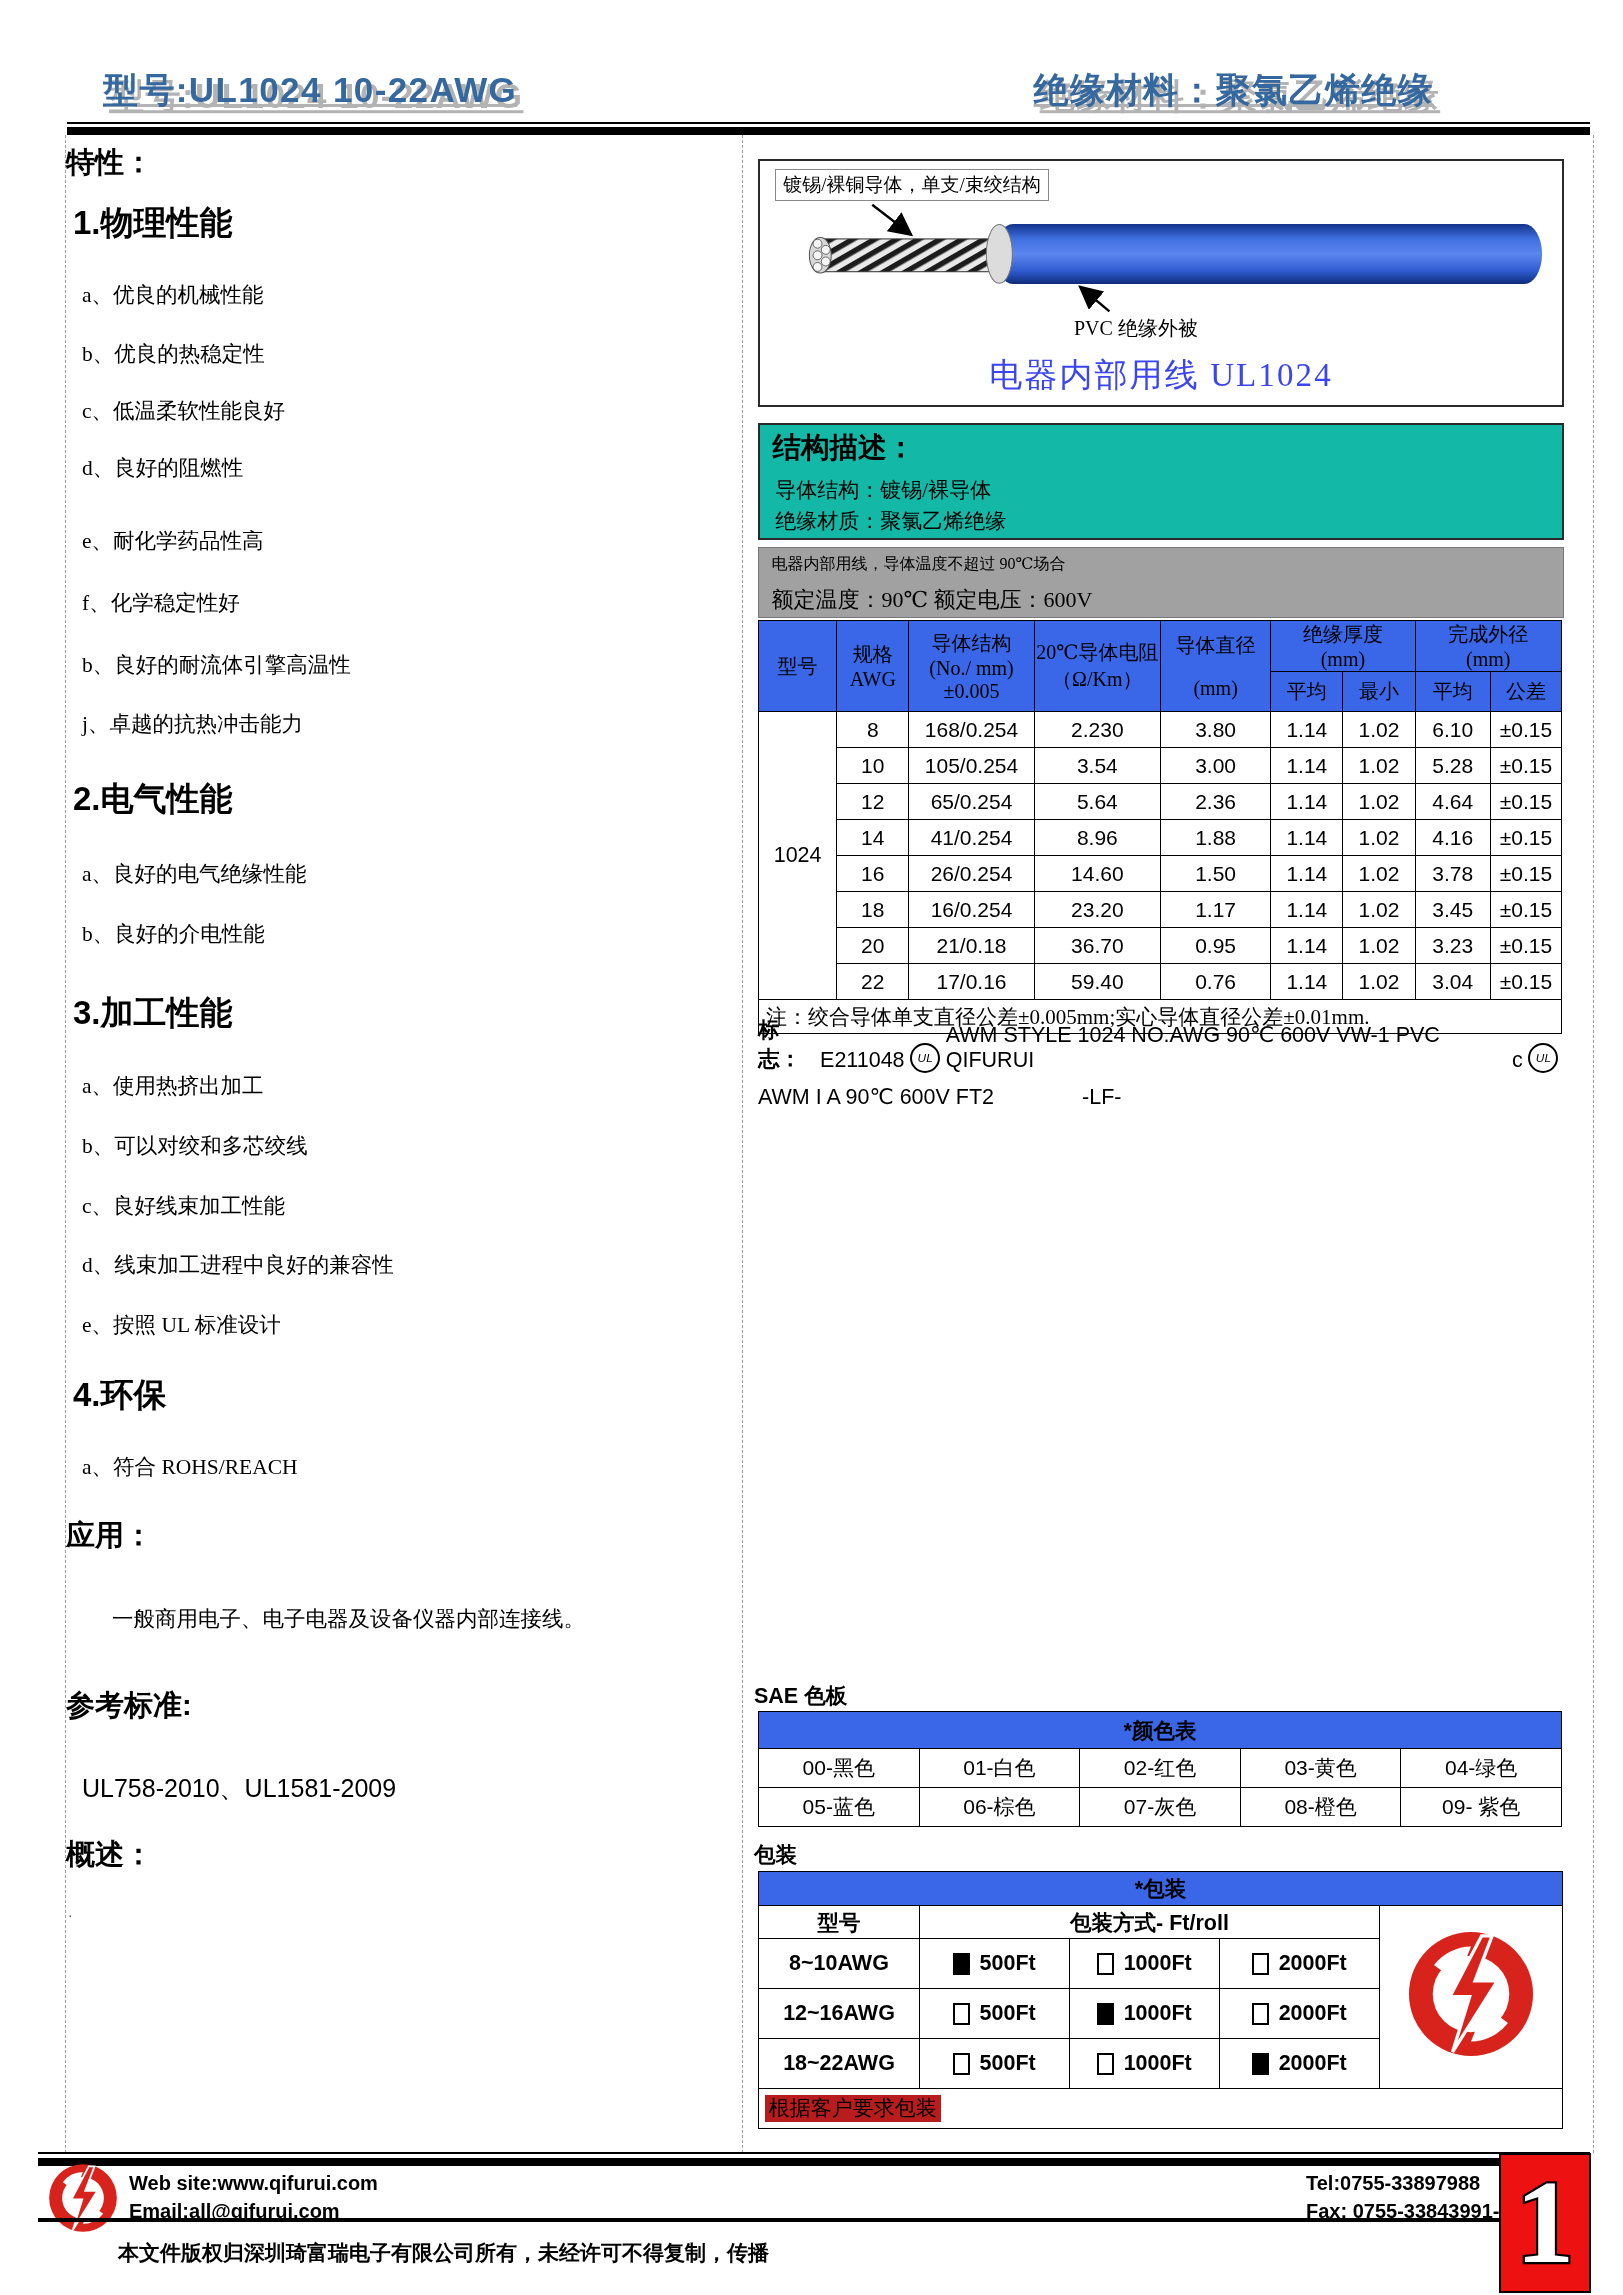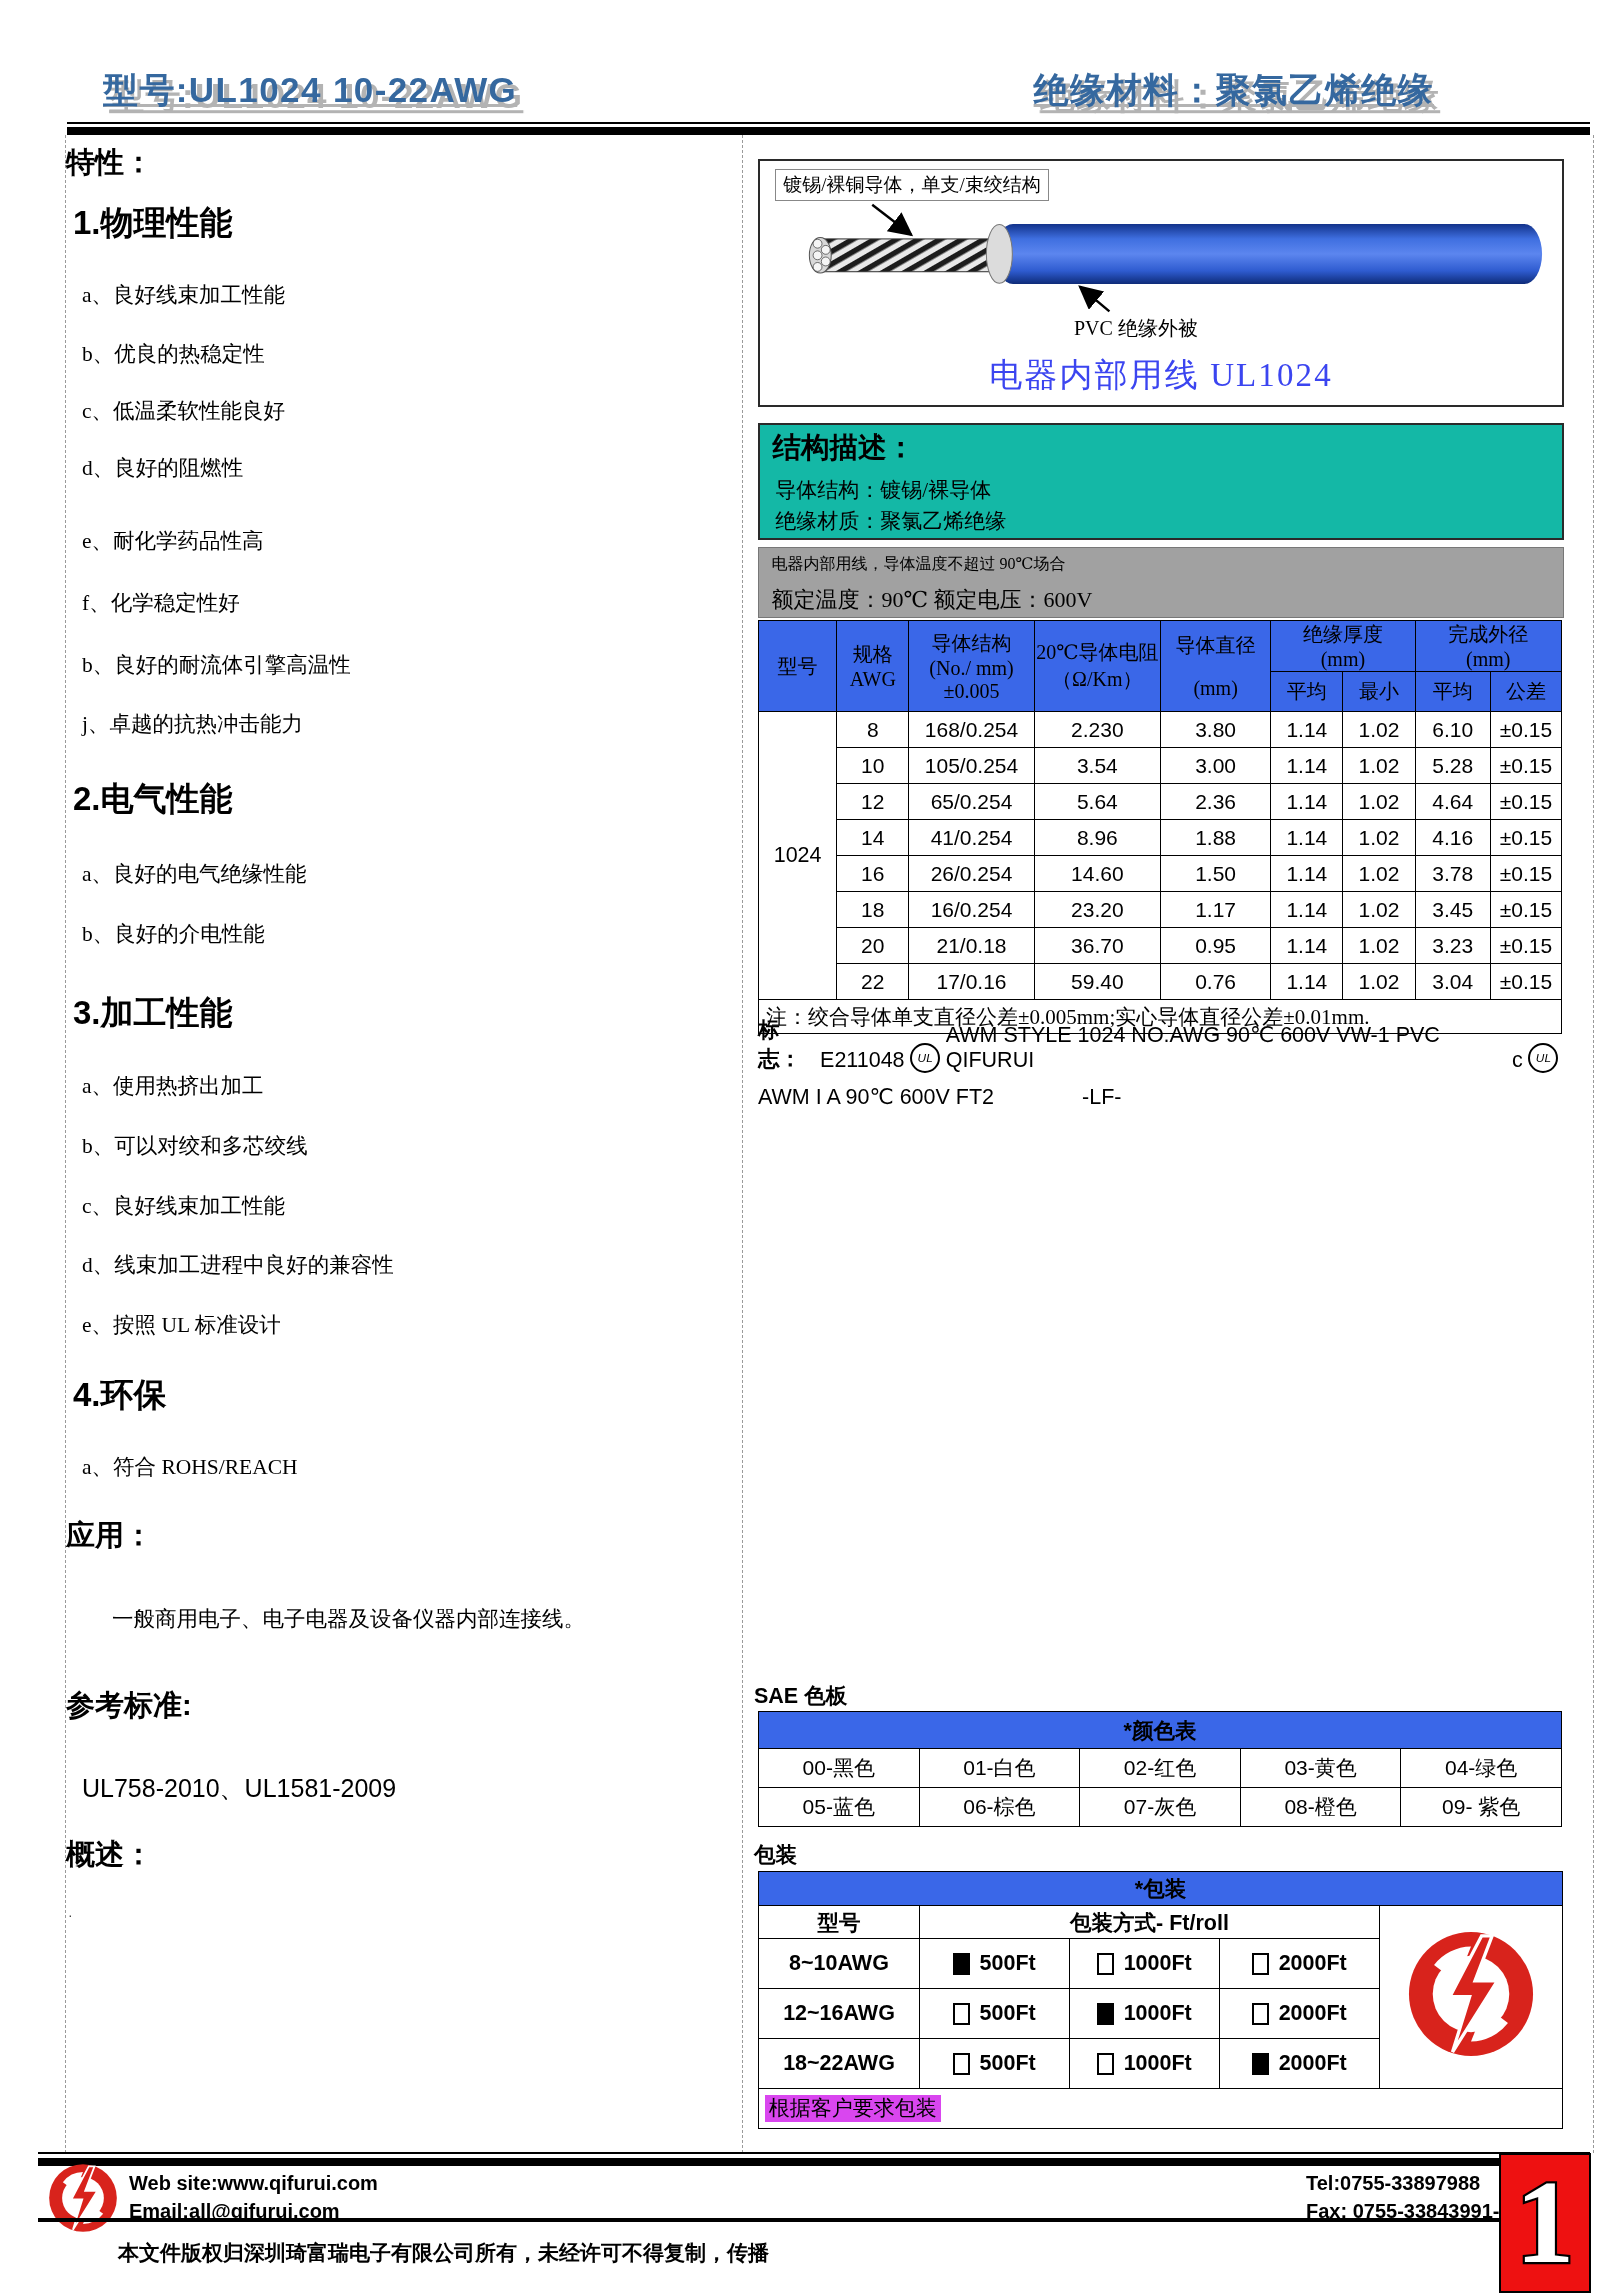--- a/index.html
+++ b/index.html
@@ -79,21 +79,21 @@
   .sae-table th{background:#3a67e8;font-weight:bold;font-size:21.5px;height:36px;}
   .sae-table td{font-size:21px;height:38px;}
 
   .pkg-label{position:absolute;left:754px;top:1840px;font-weight:bold;font-size:21.5px;}
   .pkg-table{position:absolute;left:758px;top:1871px;width:804px;}
   .pkg-table th{background:#3a67e8;font-weight:bold;font-size:21.5px;height:33px;}
   .pkg-table td{font-size:21.5px;font-weight:bold;height:49px;}
   .pkg-table td.hdr-cell{height:32px;}
   .pkg-table td.note-cell{text-align:left;font-weight:normal;height:33px;padding:2.8px 5.6px;
       font-family:"Liberation Serif","DejaVu Serif",serif;font-size:21px;}
-  .pkg-table td.note-cell .hl{background:#d946ef;padding:1.4px 4.2px;}
+  .pkg-table td.note-cell .hl{background:#b91c1c;padding:1.4px 4.2px;}
   .cb{display:inline-block;width:16.7px;height:22px;border:2.1px solid #000;box-sizing:border-box;
       vertical-align:middle;margin-right:9.7px;background:#fff;}
   .cb.filled{background:#000;}
   .opt{display:flex;align-items:center;justify-content:center;}
   .logo-cell svg{width:132px;height:132px;}
 
   
   .f-rule-thin{position:absolute;left:38px;right:33px;top:2152px;border-top:2.1px solid #000;}
   .f-rule-thick{position:absolute;left:38px;right:33px;top:2158px;height:7.6px;background:#000;}
   .f-logo{position:absolute;left:47px;top:2162px;width:72px;height:72px;}
@@ -127,21 +127,21 @@
   <div class="hdr-rule-thick"></div>
 
   <div class="vdash" style="left:65px"></div>
   <div class="vdash" style="left:742px"></div>
   <div class="vdash" style="left:1593px"></div>
 
   <div class="fcol">
     <div class="ftitle" style="top:143px">特性：</div>
 
     <div class="fhead" style="top:201px">1.物理性能</div>
-    <div class="fitem" style="top:280px">a、良好线束加工性能</div>
+    <div class="fitem" style="top:280px">a、优良的机械性能</div>
     <div class="fitem" style="top:339px">b、优良的热稳定性</div>
     <div class="fitem" style="top:396px">c、低温柔软性能良好</div>
     <div class="fitem" style="top:453px">d、良好的阻燃性</div>
     <div class="fitem" style="top:526px">e、耐化学药品性高</div>
     <div class="fitem" style="top:588px">f、化学稳定性好</div>
     <div class="fitem" style="top:650px">b、良好的耐流体引擎高温性</div>
     <div class="fitem" style="top:709px">j、卓越的抗热冲击能力</div>
 
     <div class="fhead" style="top:777px">2.电气性能</div>
     <div class="fitem" style="top:859px">a、良好的电气绝缘性能</div>

